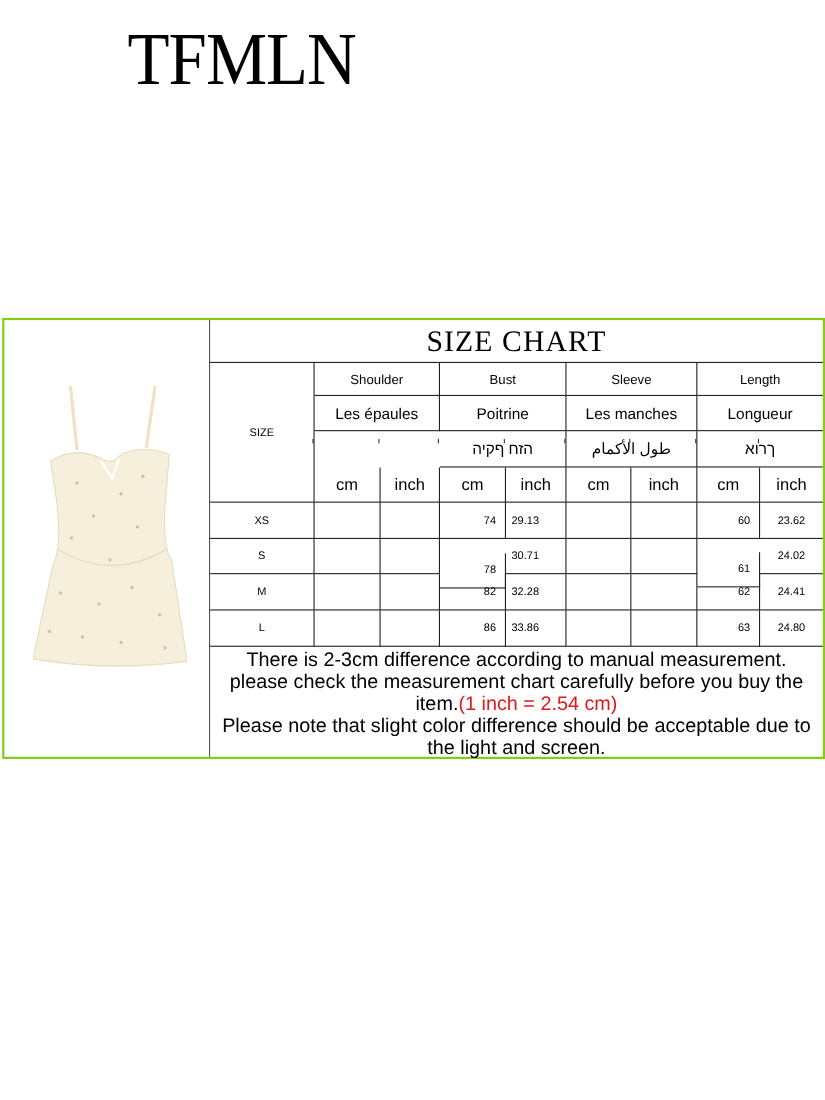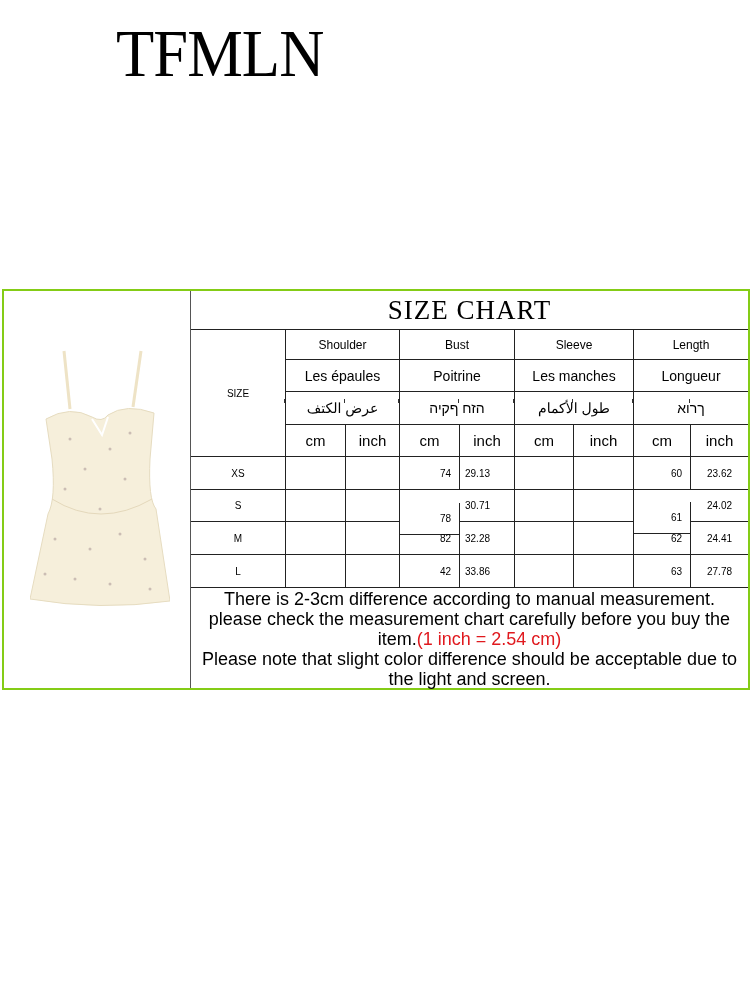--- a/index.html
+++ b/index.html
@@ -63,21 +63,20 @@
     <div class="cell hdr-en" style="left:95px;top:39px;width:114px;height:30px;">Shoulder</div>
     <div class="cell hdr-en" style="left:209px;top:39px;width:115px;height:30px;">Bust</div>
     <div class="cell hdr-en" style="left:324px;top:39px;width:119px;height:30px;">Sleeve</div>
     <div class="cell hdr-en" style="left:443px;top:39px;width:114px;height:30px;border-right:none;">Length</div>
 
     <div class="cell hdr-fr" style="left:95px;top:69px;width:114px;height:32px;">Les épaules</div>
     <div class="cell hdr-fr" style="left:209px;top:69px;width:115px;height:32px;">Poitrine</div>
     <div class="cell hdr-fr" style="left:443px;top:69px;width:114px;height:32px;border-right:none;">Longueur</div>
     <div class="cell hdr-fr" style="left:324px;top:69px;width:119px;height:32px;">Les manches</div>
 
-    <div class="cell hdr-ar" style="left:95px;top:101px;width:114px;height:33px;">عرض الكتف</div>
     <div class="cell hdr-ar" style="left:209px;top:101px;width:115px;height:33px;">הזח ףקיה</div>
     <div class="cell hdr-ar" style="left:324px;top:101px;width:119px;height:33px;">طول الأكمام</div>
     <div class="cell hdr-ar" style="left:443px;top:101px;width:114px;height:33px;border-right:none;">ךרוא</div>
 
     <div class="cell unit" style="left:95px;top:134px;width:60px;height:32px;">cm</div>
     <div class="cell unit" style="left:155px;top:134px;width:54px;height:32px;">inch</div>
     <div class="cell unit" style="left:209px;top:134px;width:60px;height:32px;">cm</div>
     <div class="cell unit" style="left:269px;top:134px;width:55px;height:32px;">inch</div>
     <div class="cell unit" style="left:324px;top:134px;width:59px;height:32px;">cm</div>
     <div class="cell unit" style="left:383px;top:134px;width:60px;height:32px;">inch</div>
@@ -110,26 +109,26 @@
     <div class="cell num-r" style="left:209px;top:231px;width:60px;height:33px;">82</div>
     <div class="cell num-l" style="left:269px;top:231px;width:55px;height:33px;">32.28</div>
     <div class="cell" style="left:324px;top:231px;width:59px;height:33px;"></div>
     <div class="cell" style="left:383px;top:231px;width:60px;height:33px;"></div>
     <div class="cell num-r" style="left:443px;top:231px;width:57px;height:33px;">62</div>
     <div class="cell" style="left:500px;top:231px;width:57px;height:33px;border-right:none;">24.41</div>
 
     <div class="cell" style="left:0;top:264px;width:95px;height:33px;">L</div>
     <div class="cell" style="left:95px;top:264px;width:60px;height:33px;"></div>
     <div class="cell" style="left:155px;top:264px;width:54px;height:33px;"></div>
-    <div class="cell num-r" style="left:209px;top:264px;width:60px;height:33px;">42</div>
+    <div class="cell num-r" style="left:209px;top:264px;width:60px;height:33px;">86</div>
     <div class="cell num-l" style="left:269px;top:264px;width:55px;height:33px;">33.86</div>
     <div class="cell" style="left:324px;top:264px;width:59px;height:33px;"></div>
     <div class="cell" style="left:383px;top:264px;width:60px;height:33px;"></div>
     <div class="cell num-r" style="left:443px;top:264px;width:57px;height:33px;">63</div>
-    <div class="cell" style="left:500px;top:264px;width:57px;height:33px;border-right:none;">27.78</div>
+    <div class="cell" style="left:500px;top:264px;width:57px;height:33px;border-right:none;">24.80</div>
 
     <div class="notes">
       <div>There is 2-3cm difference according to manual measurement.</div>
       <div><span>please check the measurement chart carefully before you buy the item.</span><span class="red">(1 inch = 2.54 cm)</span></div>
       <div>Please note that slight color difference should be acceptable due to the light and screen.</div>
     </div>
   </div>
 </div>
 
 <div class="ticks" style="left:284px;"></div>

